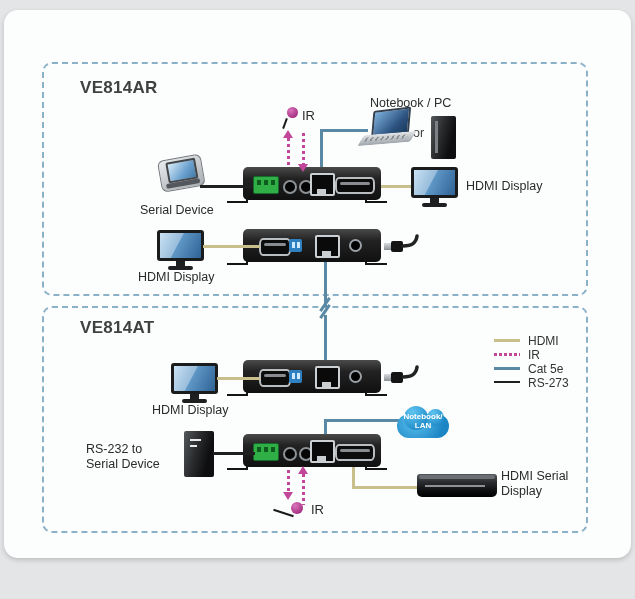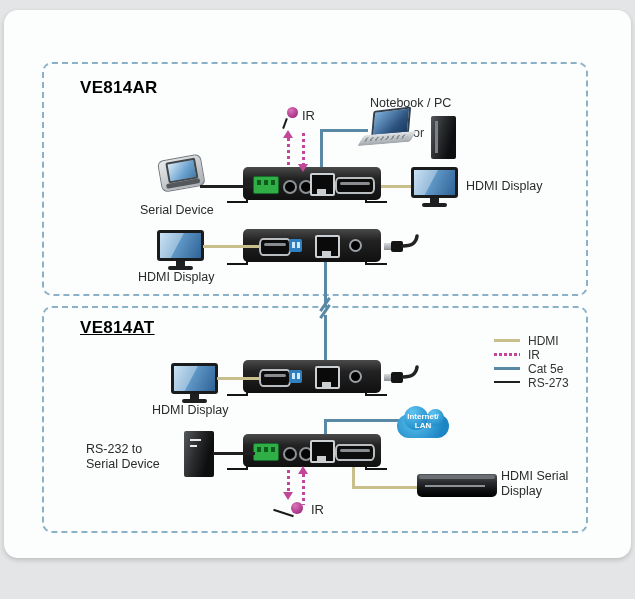--- a/index.html
+++ b/index.html
@@ -2,21 +2,21 @@
 <html><head>
 <meta charset="utf-8">
 <style>
   html,body{margin:0;padding:0;}
   body{width:635px;height:599px;background:#e4e5e7;font-family:"Liberation Sans",sans-serif;position:relative;overflow:hidden;}
   .a{position:absolute;}
   .card{left:4px;top:10px;width:627px;height:548px;background:#fcfdfd;border-radius:14px;box-shadow:0 2px 5px rgba(0,0,0,.18);}
   .dbox{border:2px dashed #8ab1c7;border-radius:10px;}
   .box-ar{left:42px;top:62px;width:542px;height:230px;}
   .box-at{left:42px;top:306px;width:542px;height:223px;}
-  .title{font-size:17px;font-weight:bold;color:#000000;letter-spacing:.3px;}
+  .title{font-size:17px;font-weight:bold;color:#404040;letter-spacing:.3px;}
   .lbl{font-size:12.5px;color:#2b2b2b;line-height:15px;}
   .ctr{text-align:left;}
   
   .device{width:138px;height:33px;background:linear-gradient(180deg,#4a4a4a,#222 35%,#101010);border-radius:5px;z-index:2;}
   .bracket{height:5px;top:29px;z-index:1;}
   .b-l{left:-16px;width:19px;border-bottom:2px solid #141414;border-right:2px solid #141414;}
   .b-r{left:122px;width:20px;border-bottom:2px solid #141414;border-left:2px solid #141414;}
   .tblock{left:10px;top:9px;width:24px;height:16px;background:#2faf46;border:1px solid #15692a;border-radius:2px;z-index:3;
     background-image:linear-gradient(#0d5c1d,#0d5c1d),linear-gradient(#0d5c1d,#0d5c1d),linear-gradient(#0d5c1d,#0d5c1d);
     background-size:4px 5px,4px 5px,4px 5px;background-position:3px 3px,10px 3px,17px 3px;background-repeat:no-repeat;}
@@ -148,21 +148,21 @@
     <path d="M1,12 C9,12 14,10 15,2" stroke="#222" stroke-width="3.5" fill="none" stroke-linecap="round"></path>
   </svg>
 </div>
 
 <div class="a ln blue" style="left:324px;top:255px;width:3px;height:52px;"></div>
 <div class="a ln blue" style="left:324px;top:315px;width:3px;height:46px;"></div>
 <div class="a slash" style="left:317px;top:303px;"></div>
 <div class="a slash" style="left:317px;top:310px;"></div>
 
 <div class="a dbox box-at"></div>
-<div class="a title" style="left:80px;top:318px;text-decoration:underline;">VE814AT</div>
+<div class="a title" style="left:80px;top:318px;">VE814AT</div>
 
 <div class="a" style="left:494px;top:334px;width:90px;">
   <div class="a sw tan" style="left:0;top:5px;"></div>
   <div class="a lg-label" style="left:34px;top:0;">HDMI</div>
   <div class="a sw sw-ir" style="left:0;top:19px;"></div>
   <div class="a lg-label" style="left:34px;top:14px;">IR</div>
   <div class="a sw blue" style="left:0;top:33px;"></div>
   <div class="a lg-label" style="left:34px;top:28px;">Cat 5e</div>
   <div class="a sw blk" style="left:0;top:47px;height:2px;"></div>
   <div class="a lg-label" style="left:34px;top:42px;">RS-273</div>
@@ -188,21 +188,21 @@
   <svg class="a" style="left:18px;top:-6px;" width="22" height="26">
     <path d="M1,12 C9,12 14,10 15,2" stroke="#222" stroke-width="3.5" fill="none" stroke-linecap="round"></path>
   </svg>
 </div>
 
 <div class="a ln blue" style="left:324px;top:419px;width:3px;height:24px;"></div>
 <div class="a ln blue" style="left:324px;top:419px;width:82px;height:3px;"></div>
 <div class="a cloud" style="left:397px;top:405px;width:52px;height:34px;">
   <div class="a cloud-body"></div>
   <div class="a cloud-txt">
-    <span>Internet/</span>
+    <span>Notebook/</span>
     <span>LAN</span>
   </div>
 </div>
 
 <div class="a lbl ctr" style="left:86px;top:442px;width:94px;">
   <span style="display:block">RS-232 to</span>
   <span style="display:block">Serial Device</span>
 </div>
 <div class="a tower t2" style="left:184px;top:431px;width:30px;height:46px;"></div>
 <div class="a ln blk over" style="left:213px;top:452px;width:42px;height:2.5px;"></div>

